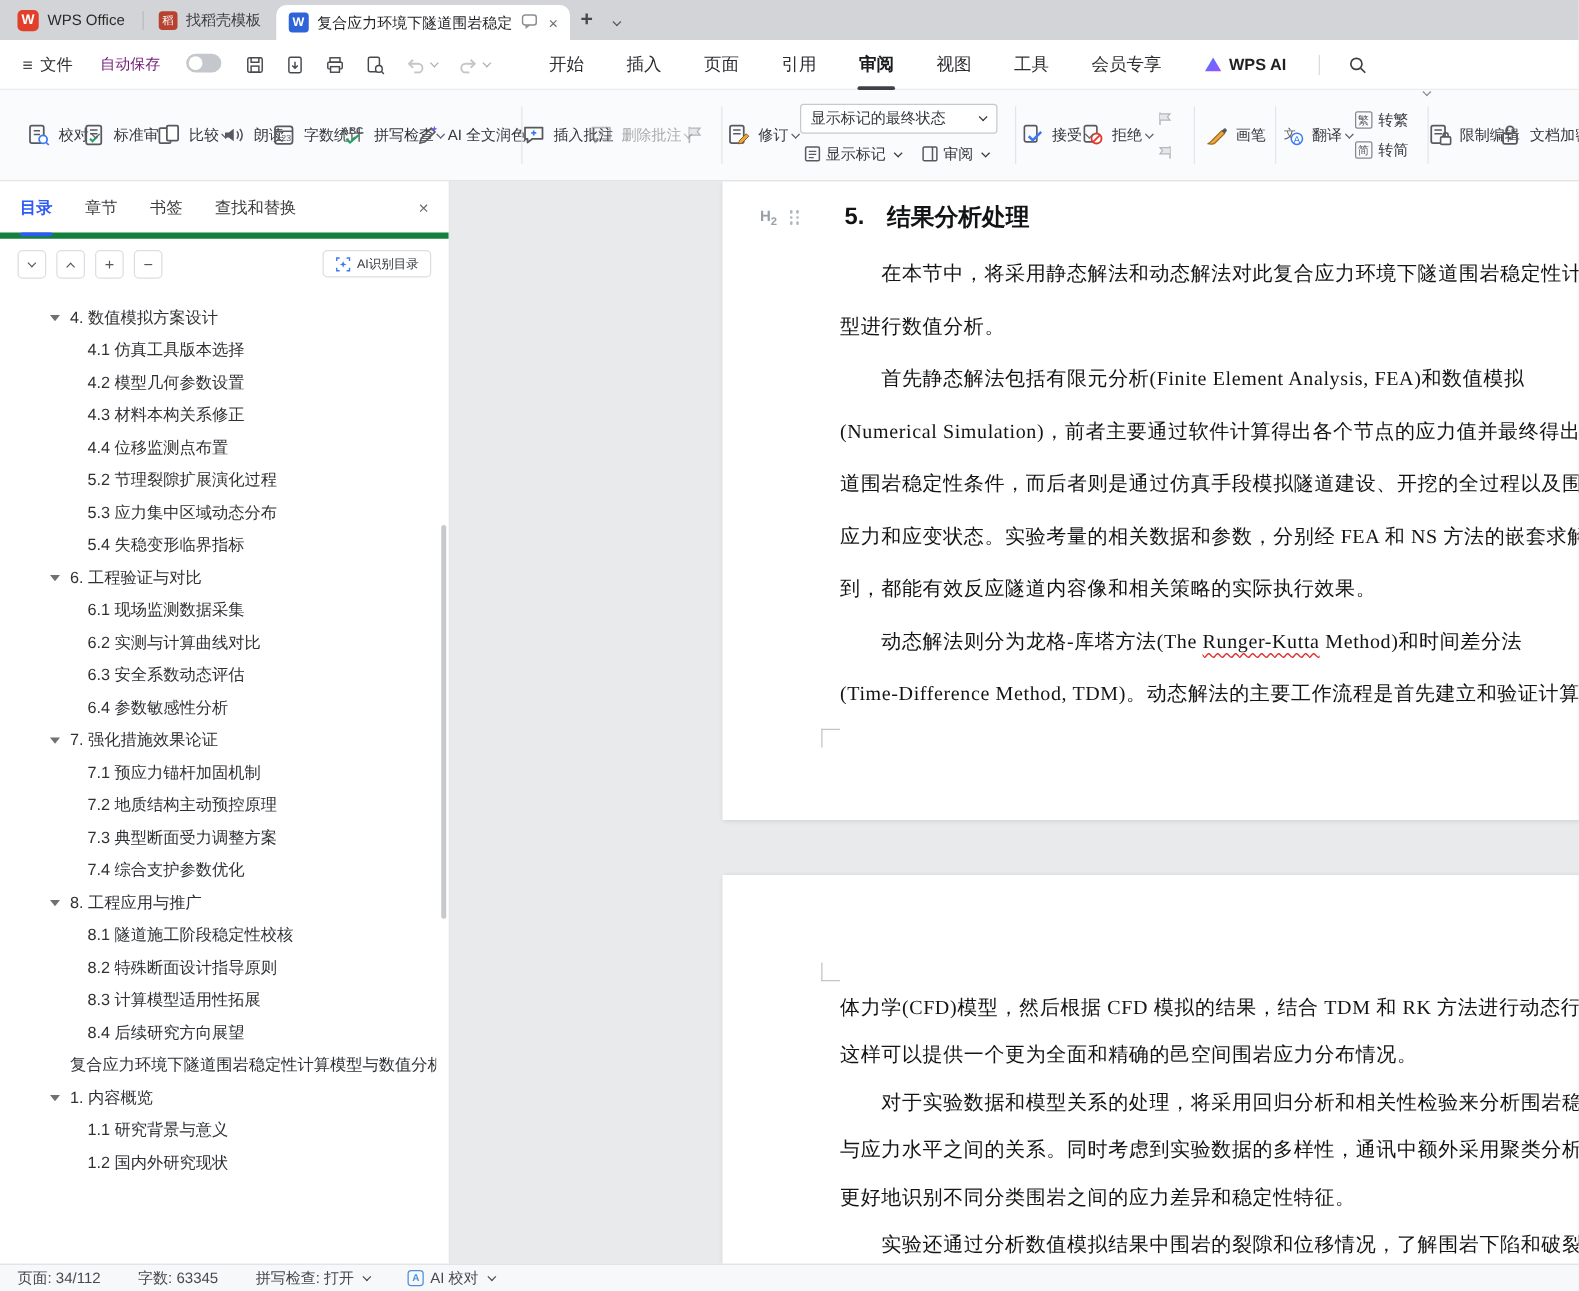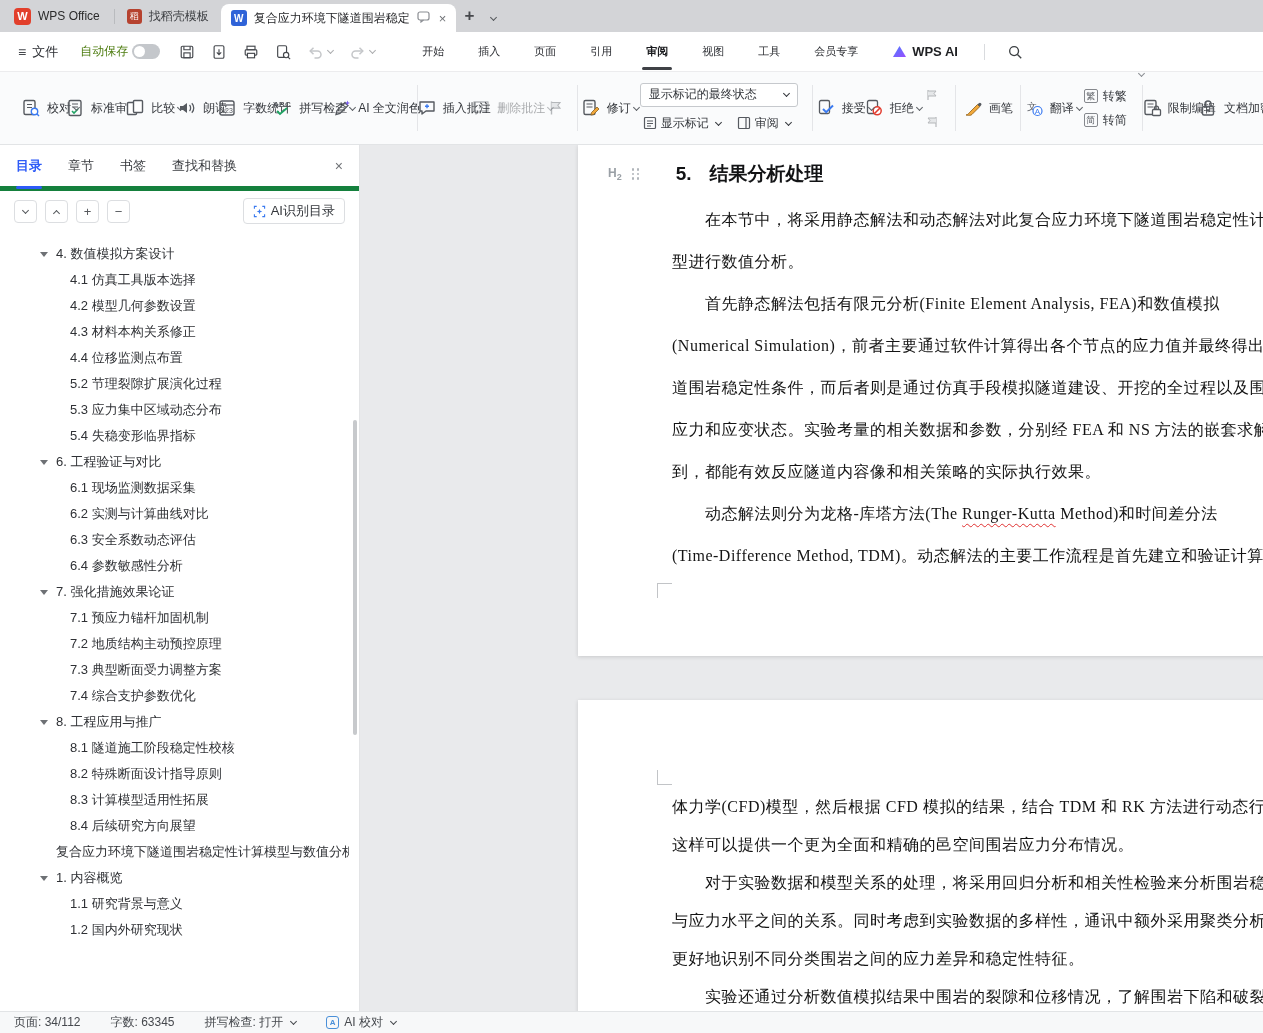--- a/index.html
+++ b/index.html
@@ -18,27 +18,27 @@
 .doc-title{max-width:165px;overflow:hidden;white-space:nowrap}
 .tclose{font-size:13px;color:#6f7276;margin-left:2px;line-height:1}
 .tb-plus{font-size:17px;font-weight:600;color:#46484c;padding:0 8px}
 .car{display:inline-block;width:5px;height:5px;border-right:1.4px solid currentColor;border-bottom:1.4px solid currentColor;transform:rotate(45deg);margin-left:3px;position:relative;top:-1px}
 .tb-car{color:#55585c;padding:0 6px}
 
 
 .menubar{position:absolute;left:0;top:32px;width:100%;height:40px;background:#fff;display:flex;align-items:center;border-bottom:1px solid #ececee}
 .filebtn{display:flex;align-items:center;gap:6px;padding:0 12px 0 18px;font-size:13px;color:#2c2e33}
 .hamb{font-size:14px;color:#45484d}
-.autosave{display:flex;align-items:center;gap:4px;margin-left:10px;font-size:12px;color:#4d7c0f}
+.autosave{display:flex;gap:21px;margin-left:10px;font-size:12px;color:#701a75}
 .tog{width:28px;height:15px;border-radius:8px;background:#c4c7cb;position:relative}
 .tog .knob{position:absolute;left:2px;top:2px;width:11px;height:11px;border-radius:50%;background:#fff}
 .qicons{display:flex;align-items:center;gap:10px;margin-left:16px}
 .qbtn{display:flex;align-items:center;gap:1px;padding:3px;border-radius:4px;color:#45484d}
 .qbtn.dis{opacity:.45}
-.menus{display:flex;align-items:center;gap:34px;margin-left:44px;font-size:11px;color:#2c2e33}
+.menus{display:flex;align-items:center;gap:34px;margin-left:44px;font-size:14px;color:#2c2e33}
 .mitem{position:relative;cursor:default;white-space:nowrap}
 .mitem.active{font-weight:bold;color:#1b1c1f}
 .mitem.active::after{content:"";position:absolute;left:50%;transform:translateX(-50%);bottom:-11px;width:30px;height:3px;background:#3f4146;border-radius:2px}
 .ai-entry{display:flex;align-items:center;gap:5px;font-weight:bold;font-size:13px;color:#1f2023;margin-left:34px}
 .msep{width:1px;height:16px;background:#d9dbde;margin-left:26px}
 .searchbtn{margin-left:22px;display:flex;align-items:center}
 
 
 .ribbon{position:absolute;left:0;top:72px;width:100%;height:73px;background:#fafbfc;border-bottom:1px solid #e2e4e6;display:flex;align-items:center;padding-left:26px;white-space:nowrap}
 .rb{display:flex;flex-direction:row;align-items:center;justify-content:center;gap:6px;padding:6px 7px;border-radius:4px;min-width:48px}
@@ -61,21 +61,21 @@
 .sidebar{position:absolute;left:0;top:145px;width:360px;bottom:22px;background:#fff;border-right:1px solid #e3e4e6;overflow:hidden}
 .stabs{height:46px;display:flex;align-items:center;gap:26px;padding:0 16px;font-size:13px;color:#3a3c40;border-bottom:5px solid #15803d}
 .stab{position:relative}
 .stab.active{color:#2e5bf7;font-weight:bold}
 .stab.active::after{content:"";position:absolute;left:50%;transform:translateX(-50%);bottom:-14px;width:26px;height:3px;background:#2e5bf7;border-radius:2px}
 .sclose{margin-left:auto;font-size:14px;color:#6f7276}
 .sctrl{height:40px;display:flex;align-items:center;gap:8px;padding:0 14px}
 .sqbtn{width:23px;height:23px;border:1px solid #dcdee1;border-radius:4px;display:flex;align-items:center;justify-content:center;color:#55585c;font-size:13px;background:#fff}
 .sqbtn .car{margin-left:0}
 .car.up{transform:rotate(-135deg);top:2px}
-.aibtn{margin-left:auto;display:flex;align-items:center;gap:5px;border:1px solid #dcdee1;border-radius:4px;padding:3px 9px;font-size:13px;color:#33363b;background:#fff}
+.aibtn{margin-left:auto;display:flex;align-items:center;gap:5px;border:1px solid #dcdee1;border-radius:4px;padding:3px 9px;font-size:10px;color:#33363b;background:#fff}
 .toc{margin-top:10px}
 .trow{height:26px;display:flex;align-items:center;font-size:13px;color:#2f3135;margin:0 10px 0 8px;border-radius:4px;padding-left:48px;position:relative;white-space:nowrap;overflow:hidden}
 .trow.l2{padding-left:62px}
 .trow.sel{background:#e2e3e6}
 .tri{position:absolute;left:32px;top:11px;width:0;height:0;border-left:4px solid transparent;border-right:4px solid transparent;border-top:5px solid #6e7175}
 .sthumb{position:absolute;right:2px;top:275px;width:4px;height:315px;background:#c7c9cc;border-radius:2px}
 
 
 .docarea{position:absolute;left:360px;top:145px;right:0;bottom:22px;background:#e9eaec;overflow:hidden}
 .page{position:absolute;left:218px;width:830px;background:#fff;box-shadow:0 1px 4px rgba(0,0,0,.14)}

